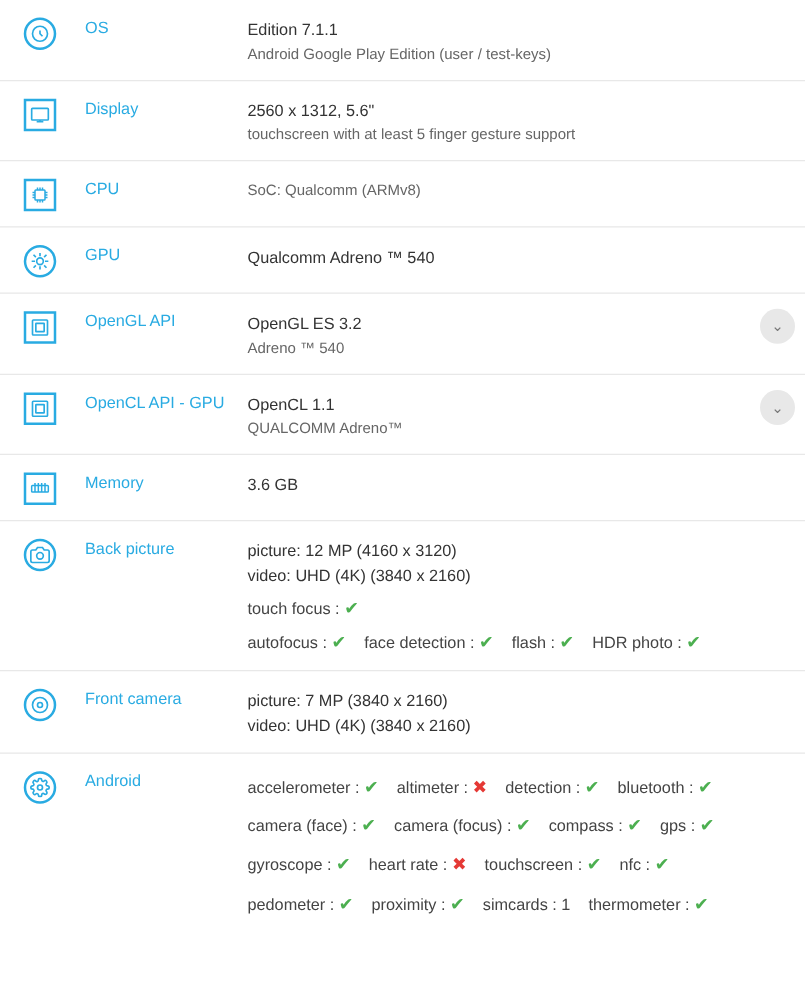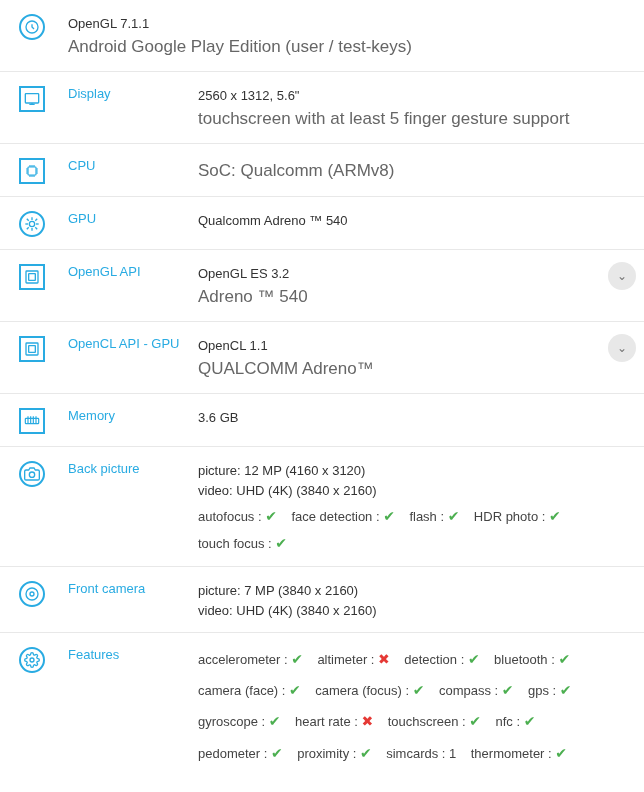--- a/index.html
+++ b/index.html
@@ -41,21 +41,21 @@
       color: #444;
       font-size: 13px;
       line-height: 1.5;
       position: relative;
     }
     .spec-value-main {
       font-size: 13px;
       color: #333;
     }
     .spec-value-sub {
-      font-size: 17px;
+      font-size: 12px;
       color: #666;
     }
     .icon-circle {
       width: 26px;
       height: 26px;
       border-radius: 50%;
       border: 2px solid #29abe2;
       display: flex;
       align-items: center;
       justify-content: center;
@@ -120,22 +120,23 @@
 
   <div class="spec-row">
     <div class="spec-icon-cell">
       <div class="icon-circle">
         <svg viewBox="0 0 24 24" style="width:16px;height:16px;stroke:#29abe2;stroke-width:2;fill:none;">
           <circle cx="12" cy="12" r="9"></circle>
           <path d="M12 8v4l3 3"></path>
         </svg>
       </div>
     </div>
-    <div class="spec-value-cell">
-      <div class="spec-value-main">OpenGL 7.1.1</div>
+    <div class="spec-label-cell">OS</div>
+    <div class="spec-value-cell">
+      <div class="spec-value-main">Edition 7.1.1</div>
       <div class="spec-value-sub">Android Google Play Edition (user / test-keys)</div>
     </div>
   </div>
 
   <div class="spec-row">
     <div class="spec-icon-cell">
       <div class="icon-square">
         <svg viewBox="0 0 24 24" style="width:16px;height:16px;stroke:#29abe2;stroke-width:2;fill:none;">
           <rect x="2" y="4" width="20" height="14" rx="1"></rect>
           <line x1="8" y1="20" x2="16" y2="20"></line>
@@ -262,30 +263,30 @@
           <path d="M23 19a2 2 0 01-2 2H3a2 2 0 01-2-2V8a2 2 0 012-2h4l2-3h6l2 3h4a2 2 0 012 2z"></path>
           <circle cx="12" cy="13" r="4"></circle>
         </svg>
       </div>
     </div>
     <div class="spec-label-cell">Back picture</div>
     <div class="spec-value-cell">
       <div class="spec-value-main">picture: 12 MP (4160 x 3120)</div>
       <div class="spec-value-main">video: UHD (4K) (3840 x 2160)</div>
       <div style="margin-top:6px;">
+        <span>touch focus : </span><span class="check-green">✔</span>
+      </div>
+      <div style="margin-top:6px;">
         <span>autofocus : </span><span class="check-green">✔</span>
         &nbsp;&nbsp;
         <span>face detection : </span><span class="check-green">✔</span>
         &nbsp;&nbsp;
         <span>flash : </span><span class="check-green">✔</span>
         &nbsp;&nbsp;
         <span>HDR photo : </span><span class="check-green">✔</span>
-      </div>
-      <div style="margin-top:6px;">
-        <span>touch focus : </span><span class="check-green">✔</span>
       </div>
     </div>
   </div>
 
   <div class="spec-row">
     <div class="spec-icon-cell">
       <div class="icon-circle">
         <svg viewBox="0 0 24 24" style="width:16px;height:16px;stroke:#29abe2;stroke-width:2;fill:none;">
           <circle cx="12" cy="12" r="9"></circle>
           <circle cx="12" cy="12" r="3"></circle>
@@ -301,21 +302,21 @@
 
   <div class="spec-row" style="border-bottom:none;">
     <div class="spec-icon-cell">
       <div class="icon-circle">
         <svg viewBox="0 0 24 24" style="width:16px;height:16px;stroke:#29abe2;stroke-width:2;fill:none;">
           <circle cx="12" cy="12" r="3"></circle>
           <path d="M19.4 15a1.65 1.65 0 00.33 1.82l.06.06a2 2 0 010 2.83 2 2 0 01-2.83 0l-.06-.06a1.65 1.65 0 00-1.82-.33 1.65 1.65 0 00-1 1.51V21a2 2 0 01-4 0v-.09A1.65 1.65 0 009 19.4a1.65 1.65 0 00-1.82.33l-.06.06a2 2 0 01-2.83-2.83l.06-.06A1.65 1.65 0 004.68 15a1.65 1.65 0 00-1.51-1H3a2 2 0 010-4h.09A1.65 1.65 0 004.6 9a1.65 1.65 0 00-.33-1.82l-.06-.06a2 2 0 012.83-2.83l.06.06A1.65 1.65 0 009 4.68a1.65 1.65 0 001-1.51V3a2 2 0 014 0v.09a1.65 1.65 0 001 1.51 1.65 1.65 0 001.82-.33l.06-.06a2 2 0 012.83 2.83l-.06.06A1.65 1.65 0 0019.4 9a1.65 1.65 0 001.51 1H21a2 2 0 010 4h-.09a1.65 1.65 0 00-1.51 1z"></path>
         </svg>
       </div>
     </div>
-    <div class="spec-label-cell">Features</div>
+    <div class="spec-label-cell">Android</div>
     <div class="spec-value-cell">
       <div class="feature-line">
         <span>accelerometer : </span><span class="check-green">✔</span>
         &nbsp;&nbsp;
         <span>altimeter : </span><span class="check-red">✖</span>
         &nbsp;&nbsp;
         <span>detection : </span><span class="check-green">✔</span>
         &nbsp;&nbsp;
         <span>bluetooth : </span><span class="check-green">✔</span>
       </div>

